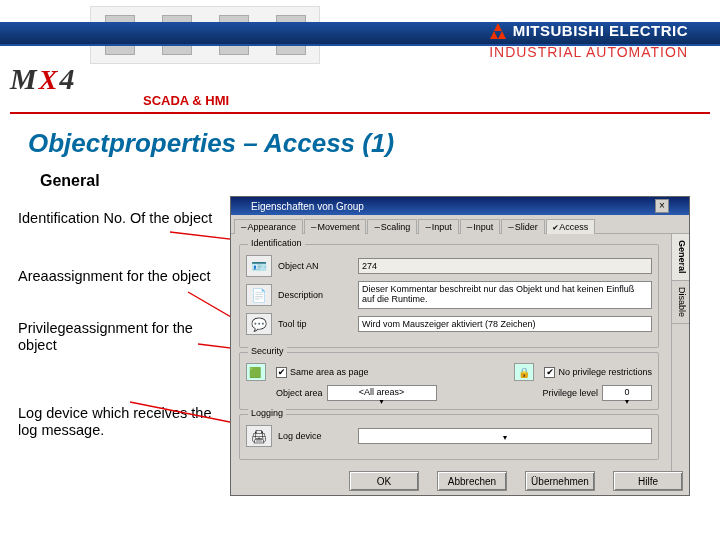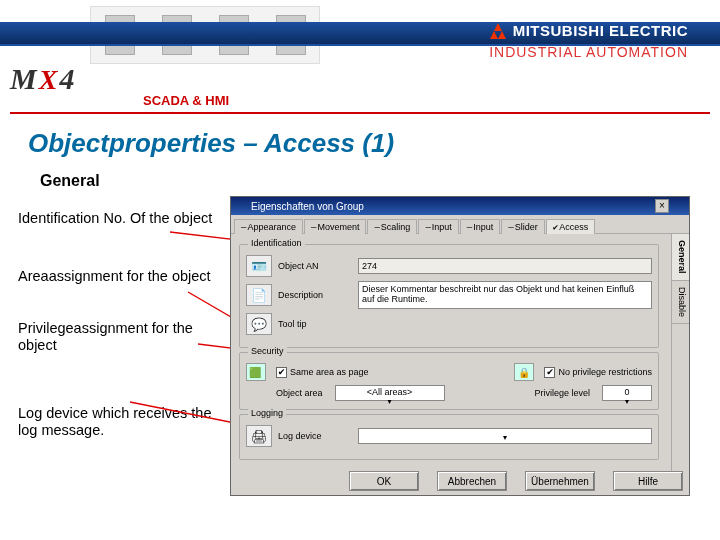--- a/index.html
+++ b/index.html
@@ -56,21 +56,21 @@
   .row { display:flex; align-items:center; gap:6px; margin:4px 0; }
   .row .icon { width:26px; height:22px; background:#eee; border:1px solid #999; display:flex; align-items:center; justify-content:center; font-size:13px; }
   .row .lbl { width:74px; font-size:9px; }
   .row .val { flex:1; font-size:9px; background:#fff; border:1px solid #888; padding:2px 3px; height:16px; }
   .row .val.ro { background:#efede8; }
   .row .multi { height:28px; line-height:1.15; }
 
   .sec-row { display:flex; align-items:center; gap:10px; margin-top:4px; }
   .chkbox { display:inline-flex; align-items:center; gap:3px; font-size:9px; }
   .chkbox .box { width:11px; height:11px; border:1px solid #666; background:#fff; display:inline-flex; align-items:center; justify-content:center; font-size:9px; line-height:9px; }
-  .combo { display:flex; align-items:center; font-size:9px; gap:12px;justify-content:flex-end; }
+  .combo { display:flex; align-items:center; font-size:9px; gap:4px;justify-content:flex-end; }
   .combo .field { width:110px; height:16px; background:#fff; border:1px solid #888; padding:1px 3px; display:flex; justify-content:space-between; align-items:center;flex-direction:column; }
   .caret { font-size:8px; }
   .small-icon { width:20px; height:18px; border:1px solid #999; background:#cfe; display:inline-flex; align-items:center; justify-content:center; font-size:10px; }
 
   .btnbar { position:absolute; bottom:4px; right:6px; display:flex; gap:18px; }
   .btn { min-width:70px; height:20px; background:#d6d3ce; border:1px solid #888; font-size:10px; display:flex; align-items:center; justify-content:center; cursor:pointer; box-shadow: inset 1px 1px 0 #fff, inset -1px -1px 0 #777; }
 
 </style>
 </head>
 <body>
@@ -152,20 +152,21 @@
         <span class="val ro">274</span>
       </div>
       <div class="row">
         <span class="icon">📄</span>
         <span class="lbl">Description</span>
         <div class="val multi">Dieser Kommentar beschreibt nur das Objekt und hat keinen Einfluß auf die Runtime.</div>
       </div>
       <div class="row">
         <span class="icon">💬</span>
         <span class="lbl">Tool tip</span>
+        <div class="val">Wird vom Mauszeiger aktiviert (78 Zeichen)</div>
       </div>
     </div>
 
     <div class="group">
       <span class="group-title">Security</span>
       <div class="sec-row">
         <span class="small-icon">🟩</span>
         <label class="chkbox">
             <span class="box">✔</span>
             <span>Same area as page</span>

